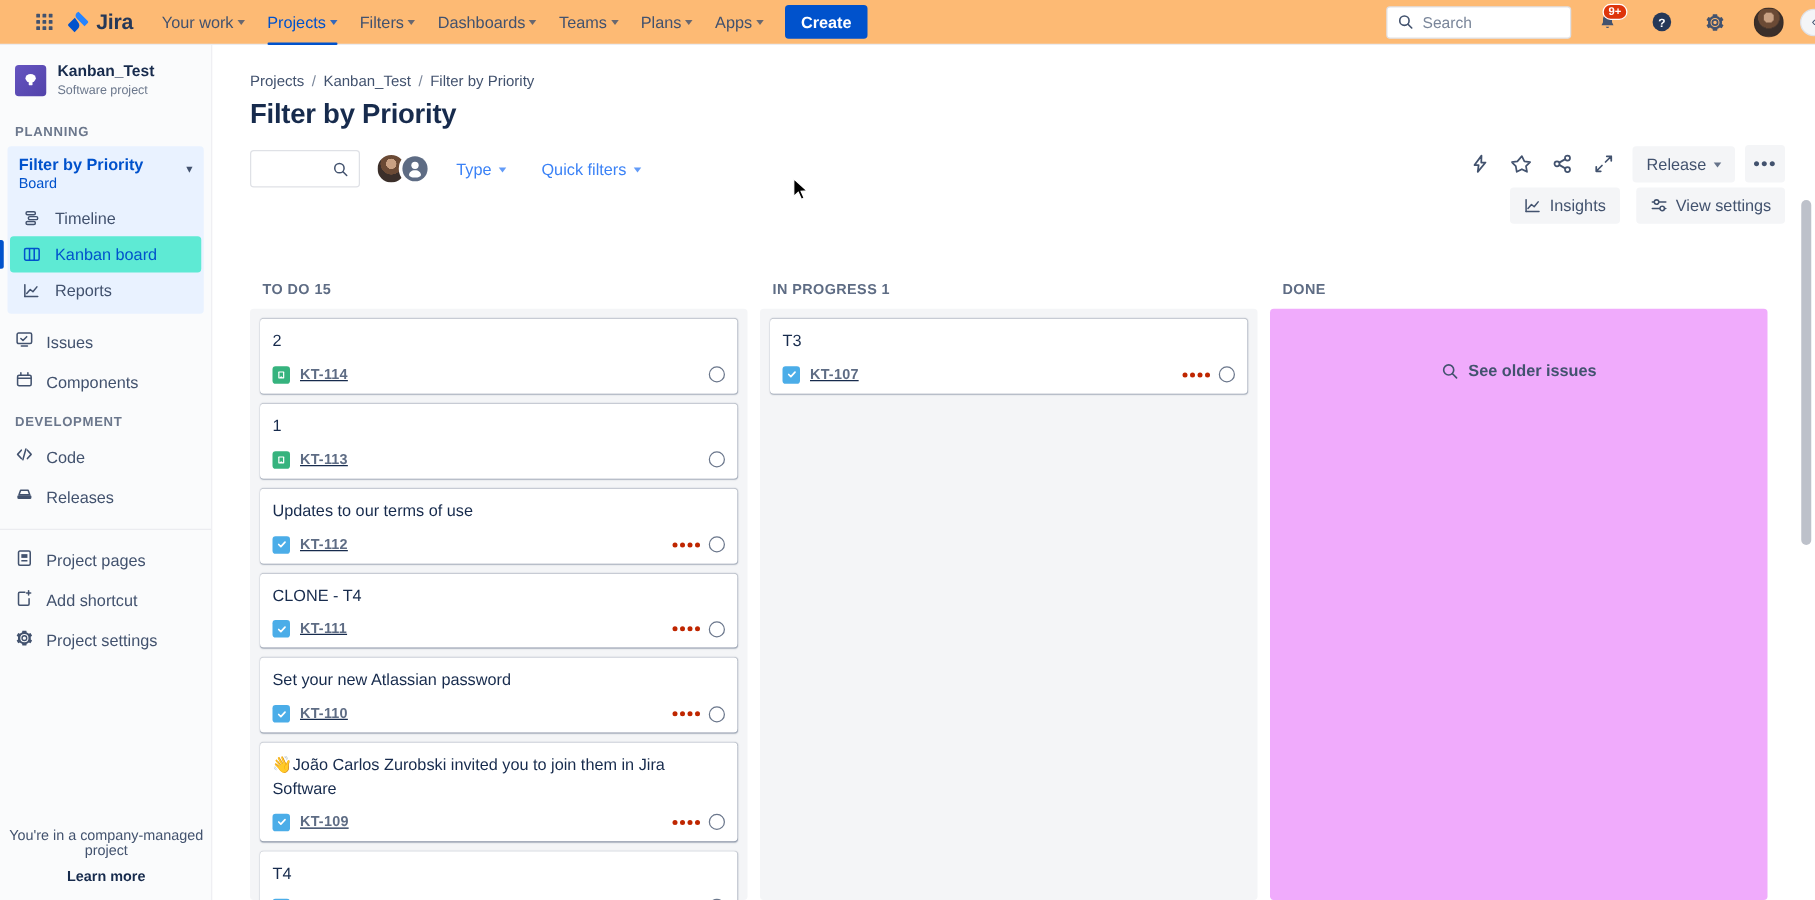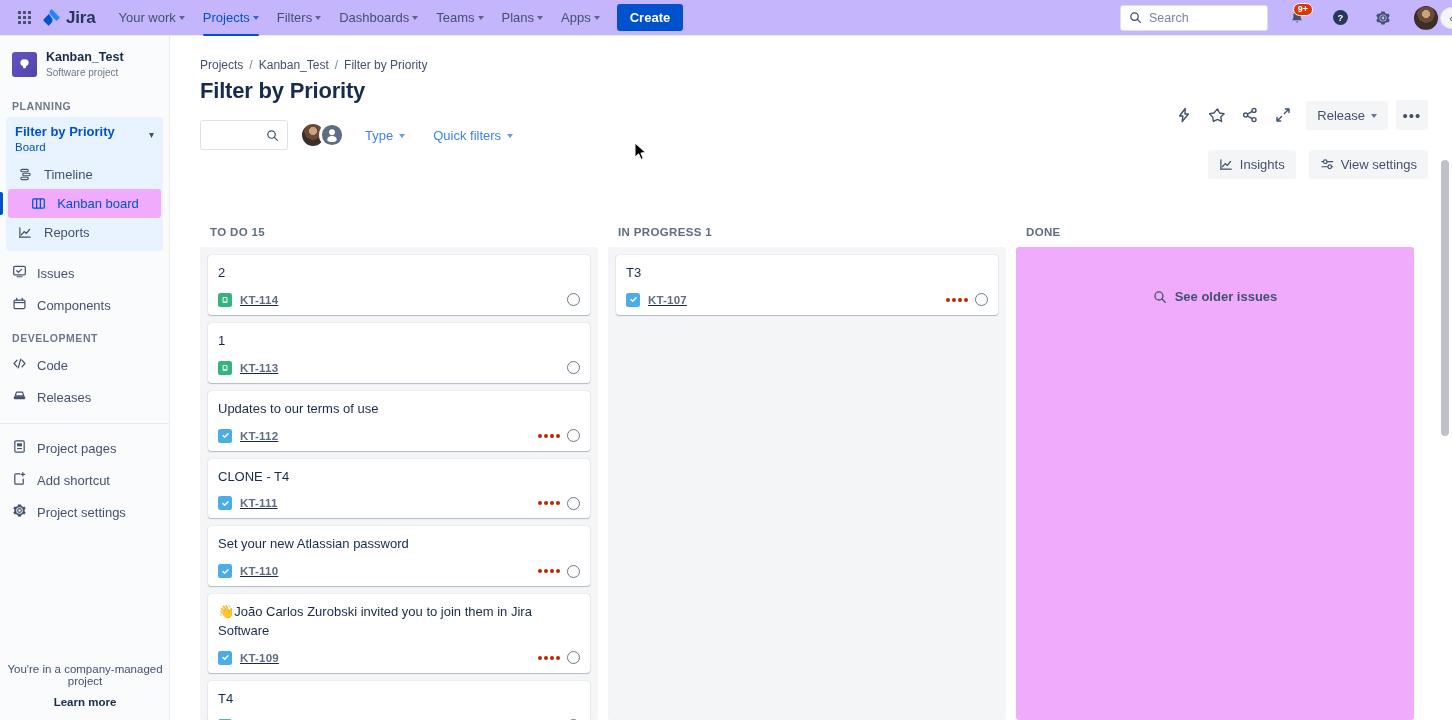--- a/index.html
+++ b/index.html
@@ -8,24 +8,24 @@
     font-family: "Liberation Sans", sans-serif;
     background: #ffffff;
     color: #172b4d;
     overflow: hidden;
   }
 
   
   .topnav {
     position: absolute; top: 0; left: 0;
     width: 1452px; height: 36px;
-    background: #c4b5fd;
+    background: #fdba74;
     border-bottom: 1px solid #ebecf0;
     display: flex; align-items: center;
-    padding: 0 10px;
+    padding: 0 21px;
     z-index: 40;
   }
   .appswitch { width: 28px; height: 28px; display: flex; align-items: center; justify-content: center; border-radius: 3px; cursor: pointer; }
   .grid9 { display: grid; grid-template-columns: repeat(3, 3px); grid-template-rows: repeat(3, 3px); gap: 2px; }
   .grid9 i { background: #42526e; border-radius: 0.5px; display: block; width: 3px; height: 3px; }
   .brand { display: flex; align-items: center; gap: 5px; margin-left: 4px; margin-right: 14px; cursor: pointer; }
   .brand-logo { width: 19px; height: 19px; }
   .brand-word { font-size: 17px; font-weight: 600; color: #253858; letter-spacing: -0.2px; }
   .navitem {
     display: flex; align-items: center; gap: 3px;
@@ -94,40 +94,40 @@
   .board-head { display: flex; align-items: flex-start; padding: 7px 9px 5px 9px; cursor: pointer; }
   .board-head-txt { flex: 1; }
   .board-title { font-size: 13px; font-weight: 600; color: #0052cc; line-height: 1.25; }
   .board-sub { font-size: 11.5px; color: #0052cc; line-height: 1.35; }
   .chev { color: #42526e; font-size: 10px; margin-top: 5px; }
   .nav-row {
     display: flex; align-items: center; gap: 10px;
     padding: 6px 9px; margin: 0 2px; border-radius: 3px;
     font-size: 13px; color: #42526e; cursor: pointer; position: relative;
   }
-  .nav-row.sel { background: #f0abfc; color: #0052cc; font-weight: 500; justify-content: center; }
+  .nav-row.sel { background: #5eead4; color: #0052cc; font-weight: 500; }
   .nav-row.sel::before {
     content: ""; position: absolute; left: -8px; top: 3px; bottom: 3px;
     width: 3px; background: #0052cc; border-radius: 0 2px 2px 0;
   }
   .nav-row .ico { width: 17px; height: 17px; flex: none; display: flex; align-items: center; justify-content: center; }
   .nav-plain { display: flex; align-items: center; gap: 10px; padding: 7px 12px; font-size: 13px; color: #42526e; cursor: pointer; }
   .sb-divider { height: 1px; background: #ebecf0; margin: 10px 0 8px 0; }
   .sb-footer { position: absolute; bottom: 12px; left: 0; width: 170px; text-align: center; }
   .sb-footer .t1 { font-size: 11.5px; color: #42526e; }
   .sb-footer .t2 { font-size: 11.5px; color: #172b4d; font-weight: 600; margin-top: 9px; cursor: pointer; }
 
   
   .main { position: absolute; top: 36px; left: 170px; width: 1282px; height: 684px; background: #fff; overflow: hidden; }
   .crumbs { display: flex; align-items: center; gap: 6px; font-size: 12px; color: #42526e; padding: 22px 0 0 30px; }
   .crumbs a { color: #42526e; text-decoration: none; cursor: pointer; }
   .crumbs .sep { color: #7a869a; }
   .page-title { font-size: 22px; font-weight: 600; color: #172b4d; padding: 6px 0 0 30px; letter-spacing: -.2px; }
 
-  .hdr-actions { position: absolute; top: 64px; right: 24px; display: flex; align-items: center; gap: 3px; }
+  .hdr-actions { position: absolute; top: 80px; right: 24px; display: flex; align-items: center; gap: 3px; }
   .sq-icon { width: 30px; height: 30px; display: flex; align-items: center; justify-content: center; border-radius: 3px; cursor: pointer; color: #42526e; }
   .pill-btn {
     display: flex; align-items: center; gap: 6px;
     background: #f4f5f7; border: none; border-radius: 3px;
     font-size: 13px; font-weight: 500; color: #42526e;
     padding: 7px 11px; cursor: pointer; margin-left: 5px;
   }
   .more-btn { width: 32px; height: 30px; background: #f4f5f7; border-radius: 3px; display: flex; align-items: center; justify-content: center; color: #42526e; font-size: 15px; cursor: pointer; margin-left: 5px; letter-spacing: 1px; }
 
   .view-actions { position: absolute; top: 114px; right: 24px; display: flex; align-items: center; gap: 8px; }

